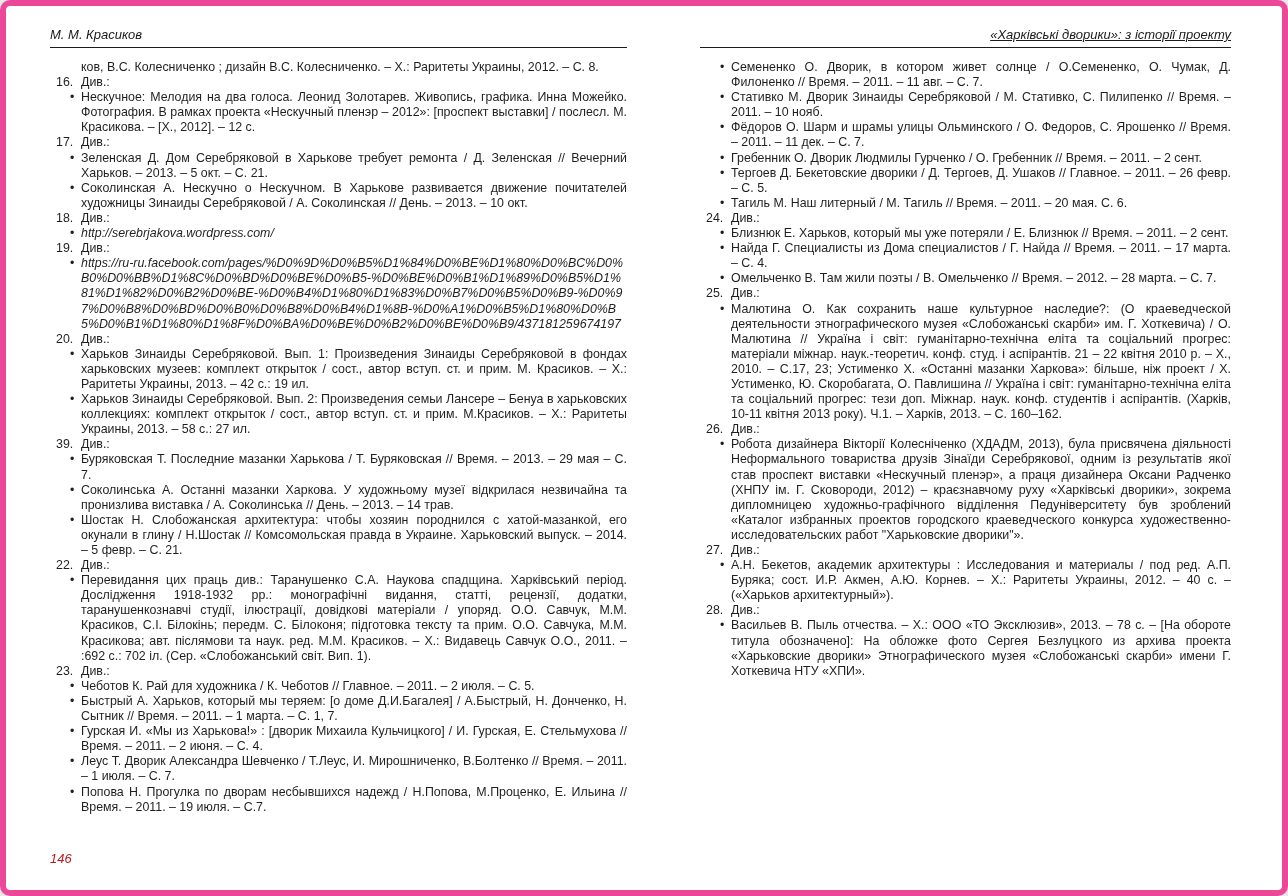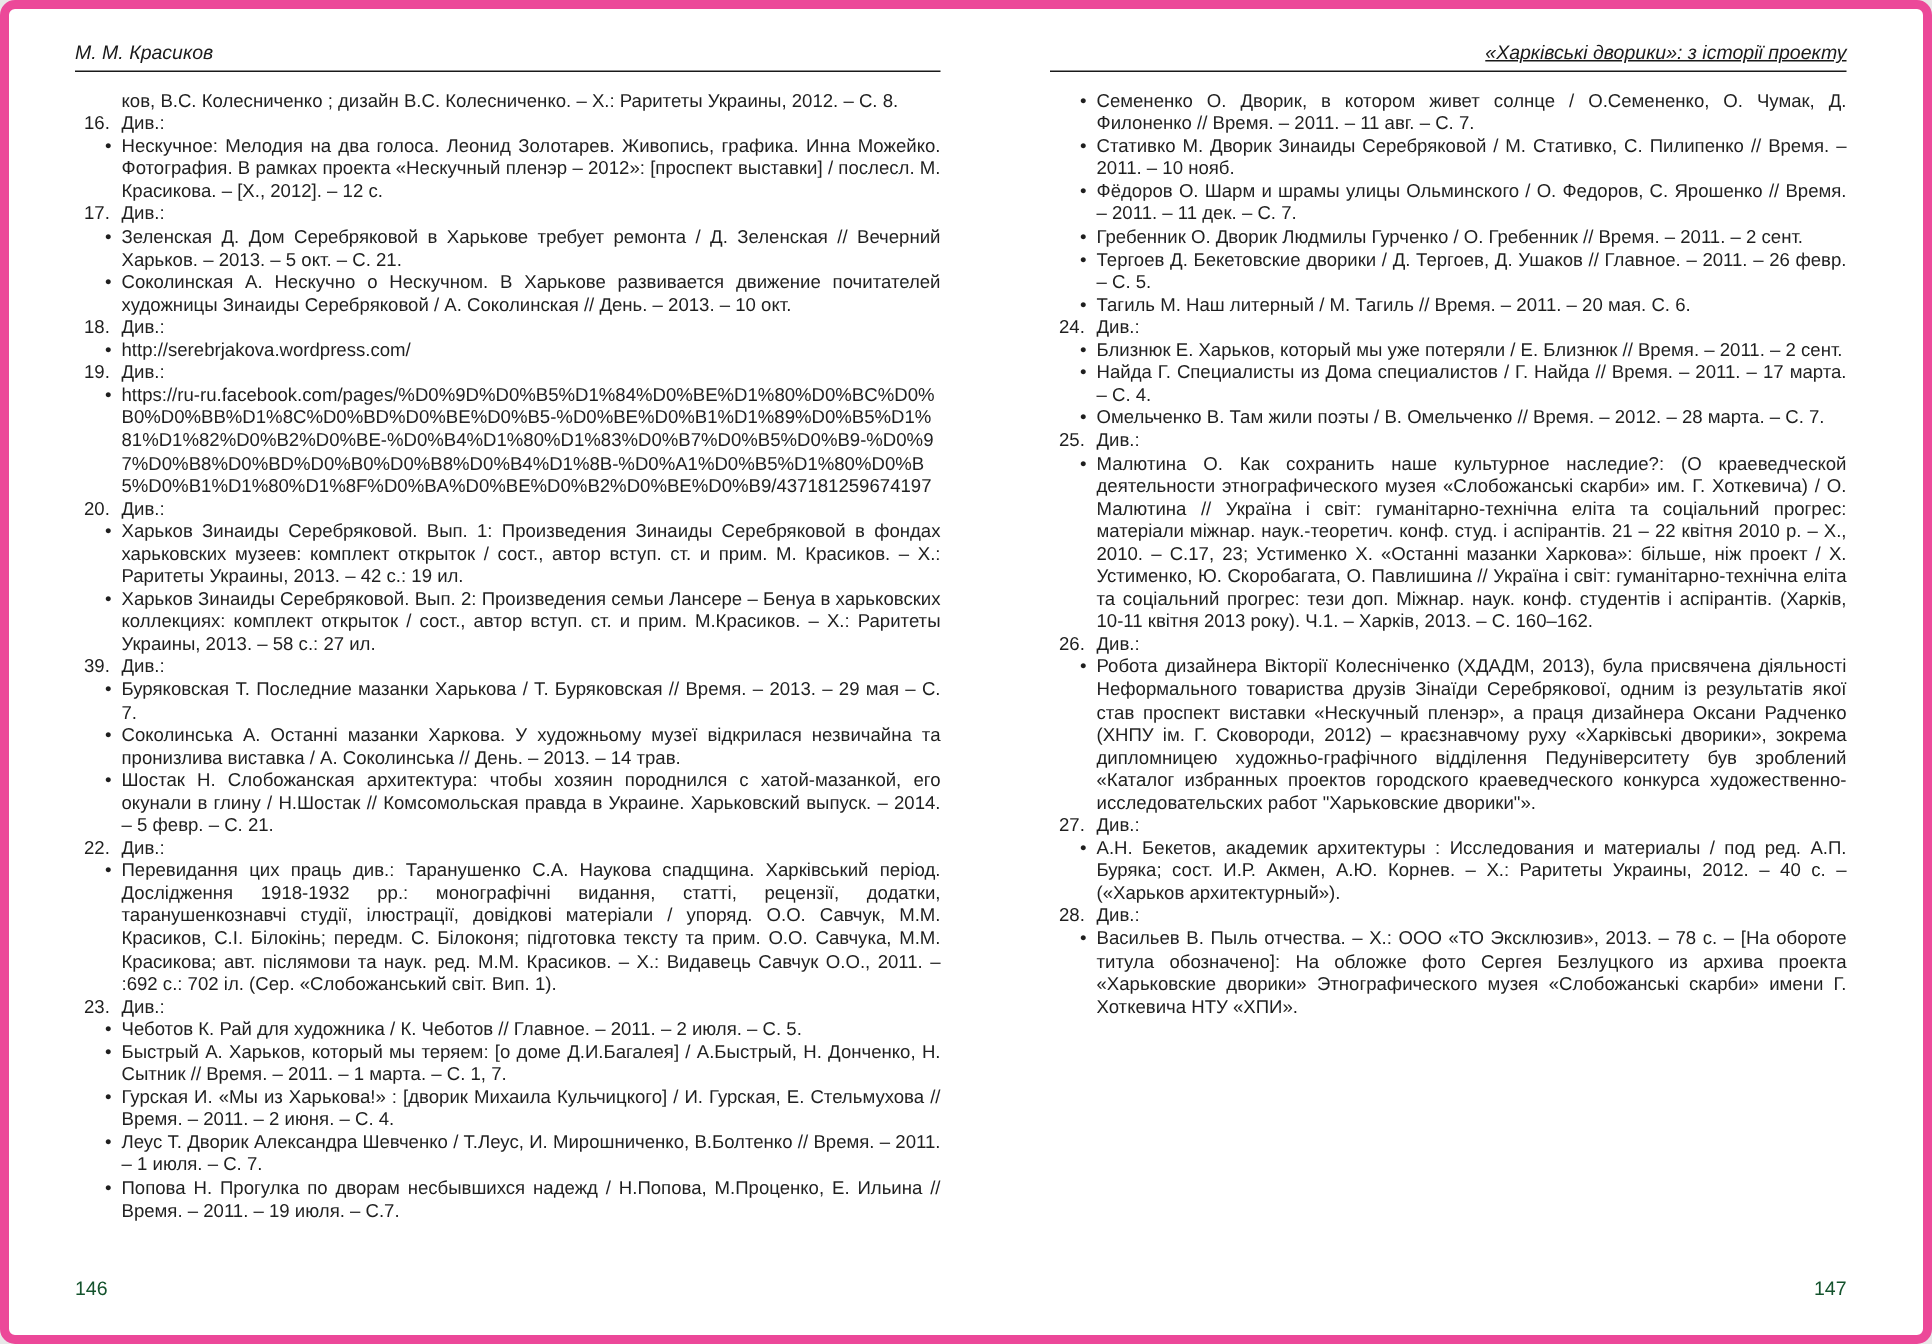--- a/index.html
+++ b/index.html
@@ -40,27 +40,28 @@
     padding-left: 31px;
     text-align: justify;
   }
   .entry .marker {
     position: absolute;
     top: 0;
   }
   .entry .marker.num { left: 6px; }
   .entry .marker.dot { left: 20px; }
   .entry.url { text-align: left; }
-  .entry.url .entry-text { word-break: break-all; }
+  .entry.url .entry-text { word-break: break-all; font-style: italic; }
   .page-num {
     position: absolute;
     top: 845px;
     font-size: 13px;
     line-height: 16px;
-    color: #14532d;
+    color: #b91c1c;
+    font-style: italic;
   }
   .page-num-left  { left: 44px; }
   .page-num-right { left: 694px; width: 531px; text-align: right; }
 </style>
 </head>
 <body>
 
 <div class="canvas">
 
   <div class="page page-left">
@@ -115,15 +116,14 @@
         <div class="entry bullet"><span class="marker dot">•</span><span class="entry-text">Робота дизайнера Вікторії Колесніченко (ХДАДМ, 2013), була присвячена діяльності Неформального товариства друзів Зінаїди Серебрякової, одним із результатів якої став проспект виставки «Нескучный пленэр», а праця дизайнера Оксани Радченко (ХНПУ ім. Г. Сковороди, 2012) – краєзнавчому руху «Харківські дворики», зокрема дипломницею художньо-графічного відділення Педуніверситету був зроблений «Каталог избранных проектов городского краеведческого конкурса художественно-исследовательских работ "Харьковские дворики"».</span></div>
         <div class="entry num"><span class="marker num">27.</span><span class="entry-text">Див.:</span></div>
         <div class="entry bullet"><span class="marker dot">•</span><span class="entry-text">А.Н. Бекетов, академик архитектуры : Исследования и материалы / под ред. А.П. Буряка; сост. И.Р. Акмен, А.Ю. Корнев. – Х.: Раритеты Украины, 2012. – 40 с. – («Харьков архитектурный»).</span></div>
         <div class="entry num"><span class="marker num">28.</span><span class="entry-text">Див.:</span></div>
         <div class="entry bullet"><span class="marker dot">•</span><span class="entry-text">Васильев В. Пыль отчества. – Х.: ООО «ТО Эксклюзив», 2013. – 78 с. – [На обороте титула обозначено]: На обложке фото Сергея Безлуцкого из архива проекта «Харьковские дворики» Этнографического музея «Слобожанські скарби» имени Г. Хоткевича НТУ «ХПИ».</span></div>
       </div>
   </div>
 
   <div class="page-num page-num-left">146</div>
 
-  <div class="page-num page-num-right">147</div>
 
 </div>
 
 </body></html>

